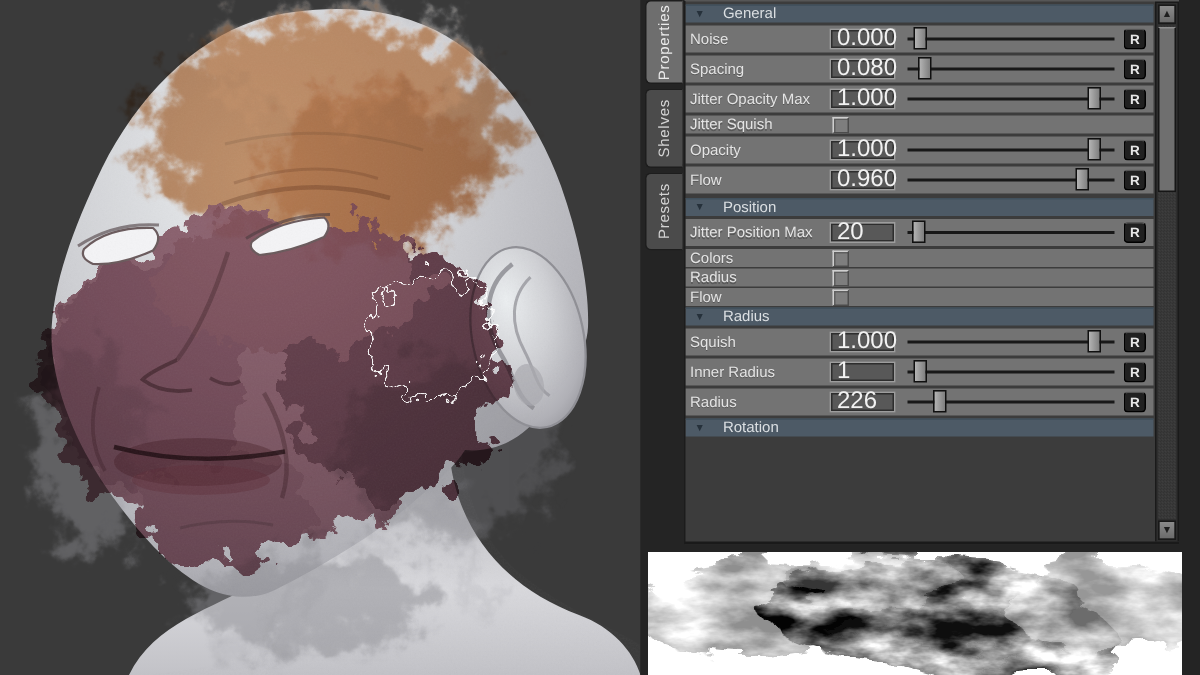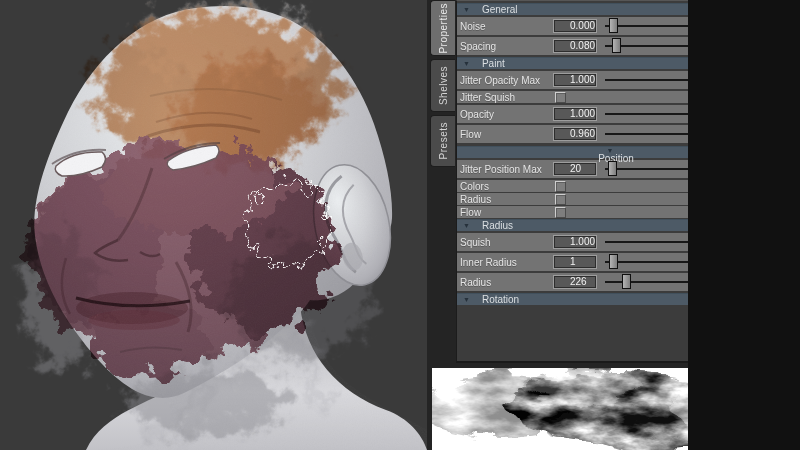--- a/index.html
+++ b/index.html
@@ -1,17 +1,17 @@
 <!DOCTYPE html>
 <html><head>
 <meta charset="utf-8">
 <style>
   html,body{margin:0;padding:0;background:#111;}
   *{box-sizing:border-box;}
-  .app{position:relative;width:688px;height:450px;overflow:hidden;background:#242424;
+  .app{position:relative;width:800px;height:450px;overflow:hidden;background:#242424;
        font-family:"Liberation Sans","DejaVu Sans",sans-serif;-webkit-font-smoothing:none;}
 
   
   .viewport{position:absolute;left:0;top:0;width:427px;height:450px;background:#3a3a3a;}
 
   
   .right-bg{position:absolute;left:427px;top:0;width:373px;height:450px;background:#242424;}
 
   
   .tab-col{position:absolute;left:430px;top:0;width:26px;height:360px;}
@@ -27,32 +27,32 @@
   .rows{position:absolute;left:0;top:0;width:312px;padding-top:2px;}
   .sec-header{height:12px;margin-bottom:2px;background:#4d5a66;display:flex;align-items:center;
               padding-left:6px;cursor:pointer;border-top:1px solid #41505c;}
   .sec-header .tri{font-size:7px;color:#26313b;line-height:1;margin-right:12px;}
   .sec-header .sec-title{font-size:10px;color:#dbdfe2;line-height:1;}
   .row{height:18px;margin-bottom:2px;background:#737373;display:flex;align-items:center;}
   .row.check{height:12px;}
   .rlabel{width:96px;padding-left:3px;font-size:10px;color:#e4e4e4;text-shadow:0 1px 0 rgba(0,0,0,.25);
           white-space:nowrap;overflow:hidden;}
   .vbox{width:44px;height:14px;background:#585858;border:1px solid #9d9d9d;box-shadow:inset 0 0 0 1px #2d2d2d;
-        color:#f2f2f2;font-size:10px;line-height:12px;padding-left:16px;}
+        color:#f2f2f2;font-size:16px;line-height:12px;padding-left:4px;}
   .track-wrap{position:relative;flex:1;height:18px;margin:0 6px 0 8px;}
   .track{position:absolute;left:0;right:0;top:8px;height:2px;background:#181818;}
   .thumb{position:absolute;top:1px;width:9px;height:15px;background:linear-gradient(90deg,#b4b4b4,#7e7e7e);
          border:1px solid #101010;cursor:pointer;}
   .rbtn{width:15px;height:14px;margin-right:5px;background:#202020;border:1px solid #000;border-top-color:#555;
         border-radius:3px;color:#e6e6e6;font-size:9px;font-weight:bold;line-height:12px;text-align:center;cursor:pointer;}
   .cbox{width:11px;height:11px;margin-left:2px;background:#7e7e7e;border-top:1px solid #cfcfcf;border-left:1px solid #cfcfcf;
         border-right:1px solid #4c4c4c;border-bottom:1px solid #4c4c4c;box-shadow:inset 1px 1px 0 #5f5f5f;
         font-size:10px;line-height:9px;text-align:center;color:#2c2c2c;cursor:pointer;}
   .section-pressure .row{margin-bottom:1px;align-items:center;}
-  .section-position .sec-header{margin-top:3px;flex-direction:column;}
+  .section-position .sec-header{margin-top:3px;}
 
   
   .scrollbar{position:absolute;left:313px;top:0;width:16px;height:361px;background:#2e2e2e;border:1px solid #1a1a1a;}
   .sb-arrow{position:absolute;left:1px;width:12px;height:13px;background:linear-gradient(#8b8b8b,#6a6a6a);
             border:1px solid #191919;color:#1e1e1e;font-size:7px;line-height:12px;text-align:center;cursor:pointer;}
   .sb-up{top:1px;}
   .sb-down{bottom:1px;}
   .sb-track{position:absolute;left:1px;top:15px;bottom:15px;width:12px;
             background:repeating-conic-gradient(#3e3e3e 0% 25%,#323232 0% 50%);background-size:2px 2px;cursor:pointer;}
   .sb-thumb{position:absolute;left:1px;top:16px;width:12px;height:110px;background:#6f6f6f;
@@ -210,24 +210,20 @@
             <span class="rlabel">Spacing</span>
             <span class="vbox">0.080</span>
             <span class="track-wrap">
               <span class="track"></span>
               <span class="thumb" style="left: calc(6% - 1px);"></span>
             </span>
             <span class="rbtn">R</span>
           </div>
         </div>
         <div class="section section-paint">
-          <div class="sec-header">
-            <span class="tri">▼</span>
-            <span class="sec-title">Paint</span>
-          </div>
           <div class="row">
             <span class="rlabel">Jitter Opacity Max</span>
             <span class="vbox">1.000</span>
             <span class="track-wrap">
               <span class="track"></span>
               <span class="thumb" style="left: calc(93% - 8px);"></span>
             </span>
             <span class="rbtn">R</span>
           </div>
           <div class="row check">

